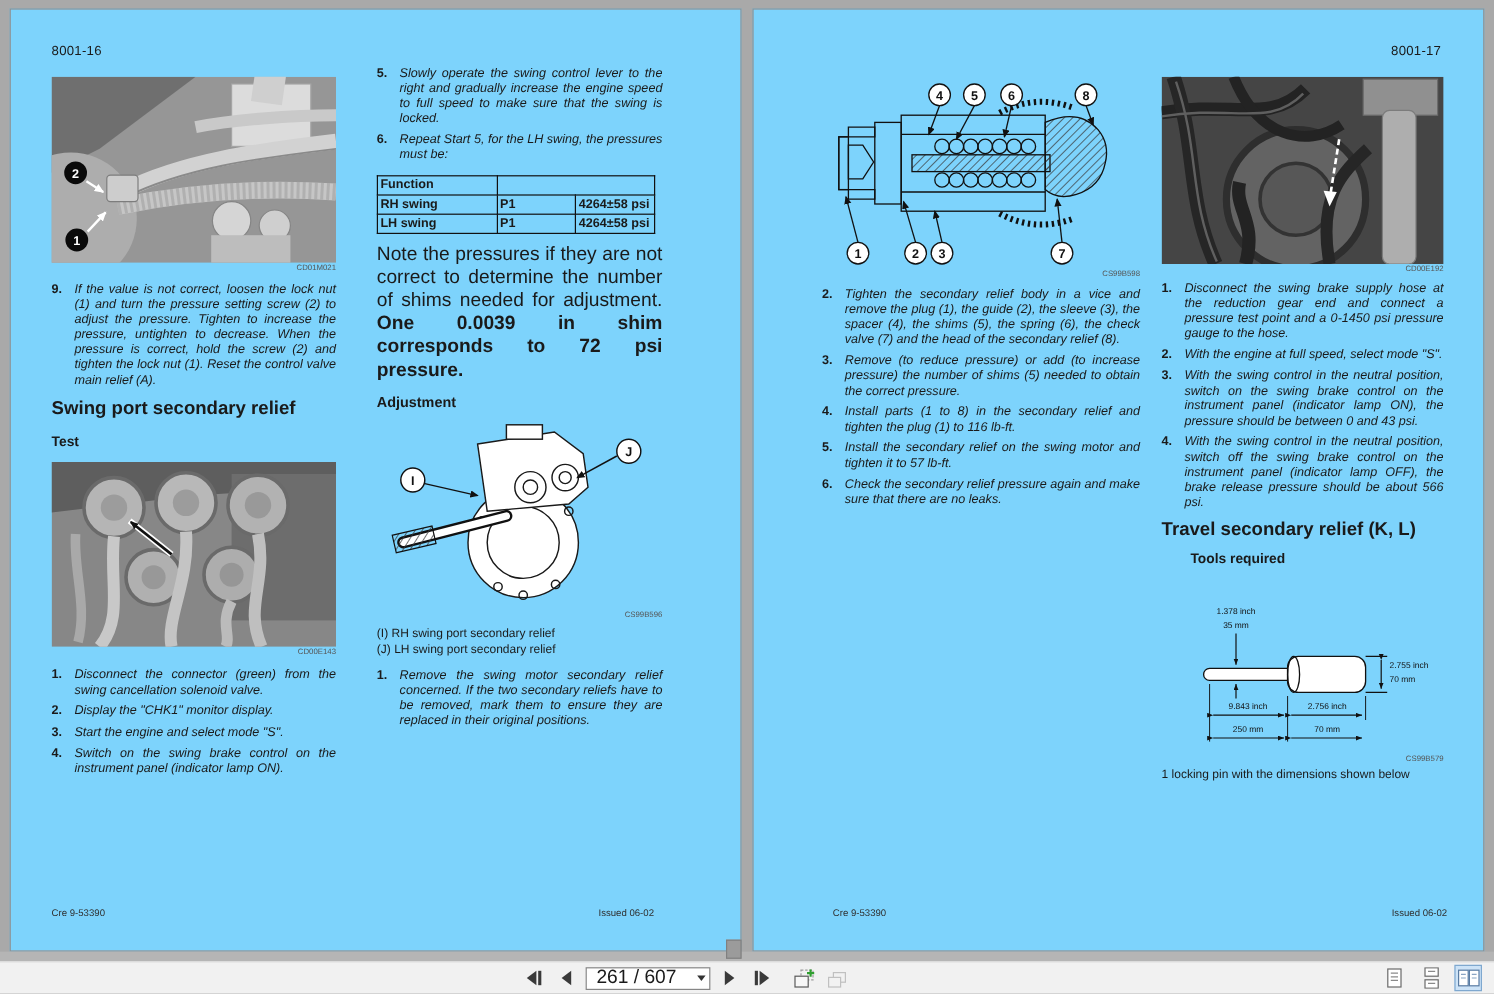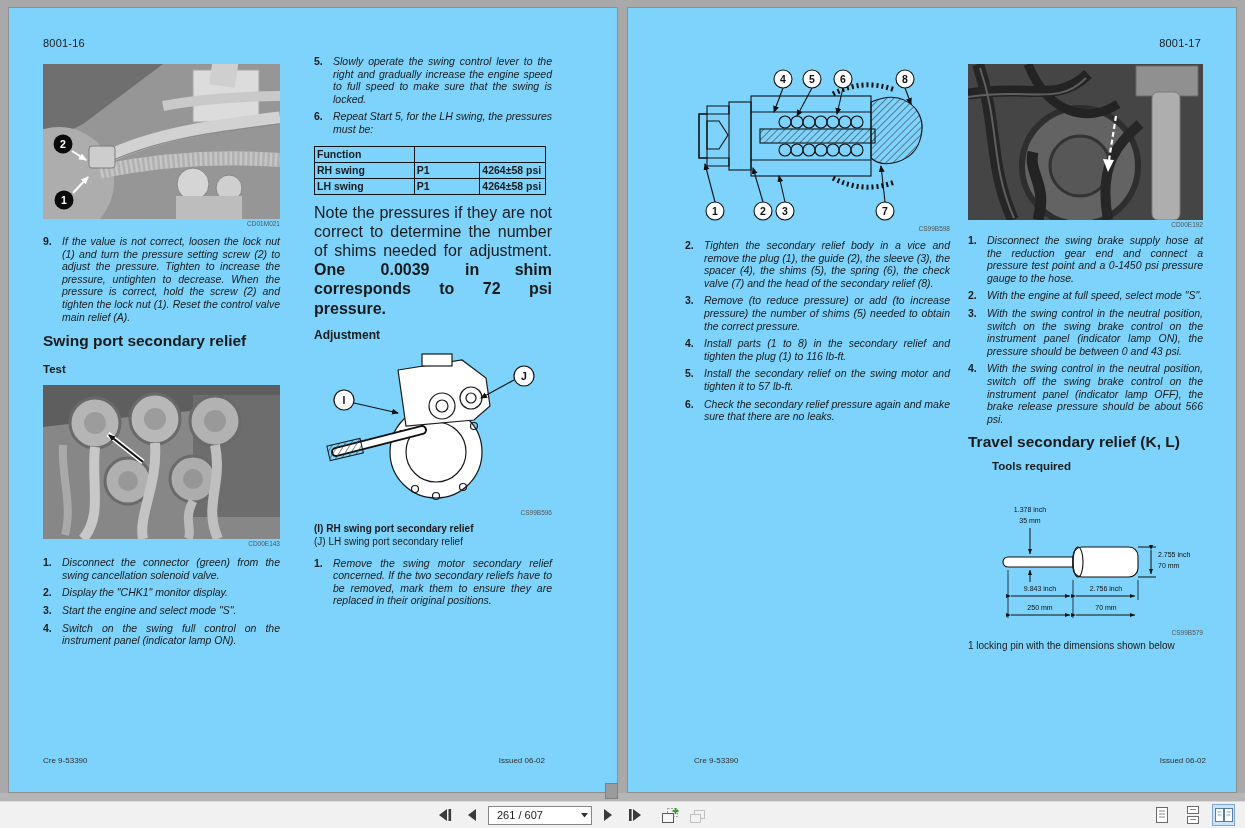--- a/index.html
+++ b/index.html
@@ -30,21 +30,21 @@
   svg text{font-family:"Liberation Sans","DejaVu Sans",sans-serif;}
   
   .scroll-strip{position:absolute;left:0;top:793px;width:1245px;height:8px;background:#b5b5b5;}
   .scroll-thumb{position:absolute;left:605px;top:783px;width:13px;height:16px;background:#9b9b9b;border:1px solid #808080;box-sizing:border-box;}
   .toolbar{position:absolute;left:0;top:801px;width:1245px;height:27px;background:#f1f1f1;border-top:1px solid #dadada;box-sizing:border-box;}
   .nav{position:absolute;left:434px;top:3px;display:flex;align-items:center;gap:5px;}
   .layouts{position:absolute;left:1150px;top:2px;display:flex;gap:8px;}
   button.tb{width:22px;height:20px;border:none;background:transparent;padding:0;margin:0;
             display:flex;align-items:center;justify-content:center;cursor:pointer;}
   .combo{width:104px;height:19px;background:#fff;border:1px solid #868686;display:flex;align-items:center;box-sizing:border-box;}
-  .combo-text{flex:1;font-size:11px;padding-left:8px;white-space:nowrap;}
+  .combo-text{flex:1;font-size:16px;padding-left:8px;white-space:nowrap;}
   .combo-arrow{width:14px;height:100%;display:flex;align-items:center;justify-content:center;}
   button.lb{width:23px;height:22px;border:1px solid transparent;background:transparent;padding:0;
             display:flex;align-items:center;justify-content:center;cursor:pointer;}
   button.lb.sel{background:#cde3f7;border:1px solid #7fa8cf;}
 </style>
 </head>
 <body>
 
 <svg width="0" height="0" style="position:absolute">
   <defs>
@@ -131,21 +131,21 @@
       <div class="step">
           <span class="sn">2.</span>
           <span class="st">Display the "CHK1" monitor display.</span>
         </div>
       <div class="step">
           <span class="sn">3.</span>
           <span class="st">Start the engine and select mode "S".</span>
         </div>
       <div class="step">
           <span class="sn">4.</span>
-          <span class="st">Switch on the swing full control on the instrument panel (indicator lamp ON).</span>
+          <span class="st">Switch on the swing brake control on the instrument panel (indicator lamp ON).</span>
         </div>
     </div>
   </div>
 
   <div class="col" style="left:305px;top:47px;width:238px;">
     <div class="step">
         <span class="sn">5.</span>
         <span class="st">Slowly operate the swing control lever to the right and gradually increase the engine speed to full speed to make sure that the swing is locked.</span>
       </div>
     <div class="step" style="margin-top:2px;">
@@ -199,21 +199,21 @@
       <rect x="14" y="94" width="34" height="15" fill="url(#ht)" stroke="#111" stroke-width="1" transform="rotate(-13 31 101)"></rect>
       <line x1="40" y1="55" x2="84" y2="65" stroke="#111" stroke-width="1.2" marker-end="url(#mB)"></line>
       <line x1="200" y1="32" x2="167" y2="50" stroke="#111" stroke-width="1.2" marker-end="url(#mB)"></line>
       <circle cx="30" cy="52" r="10" fill="#fff" stroke="#111" stroke-width="1.2"></circle>
       <text x="30" y="56" class="cb-t">I</text>
       <circle cx="210" cy="28" r="10" fill="#fff" stroke="#111" stroke-width="1.2"></circle>
       <text x="210" y="32" class="cb-t">J</text>
     </svg>
     <div class="code">CS99B596</div>
 
-    <div class="caption" style="margin-top:6px;font-weight:bold;">(I) RH swing port secondary relief</div>
+    <div class="caption" style="margin-top:6px;">(I) RH swing port secondary relief</div>
     <div class="caption">(J) LH swing port secondary relief</div>
 
     <div class="step" style="margin-top:9px;">
       <span class="sn">1.</span>
       <span class="st">Remove the swing motor secondary relief concerned. If the two secondary reliefs have to be removed, mark them to ensure they are replaced in their original positions.</span>
     </div>
   </div>
 
   <div class="ft" style="position:absolute;left:34px;top:748px;">Cre  9-53390</div>
   <div class="ft" style="position:absolute;right:72px;top:748px;">Issued 06-02</div>

